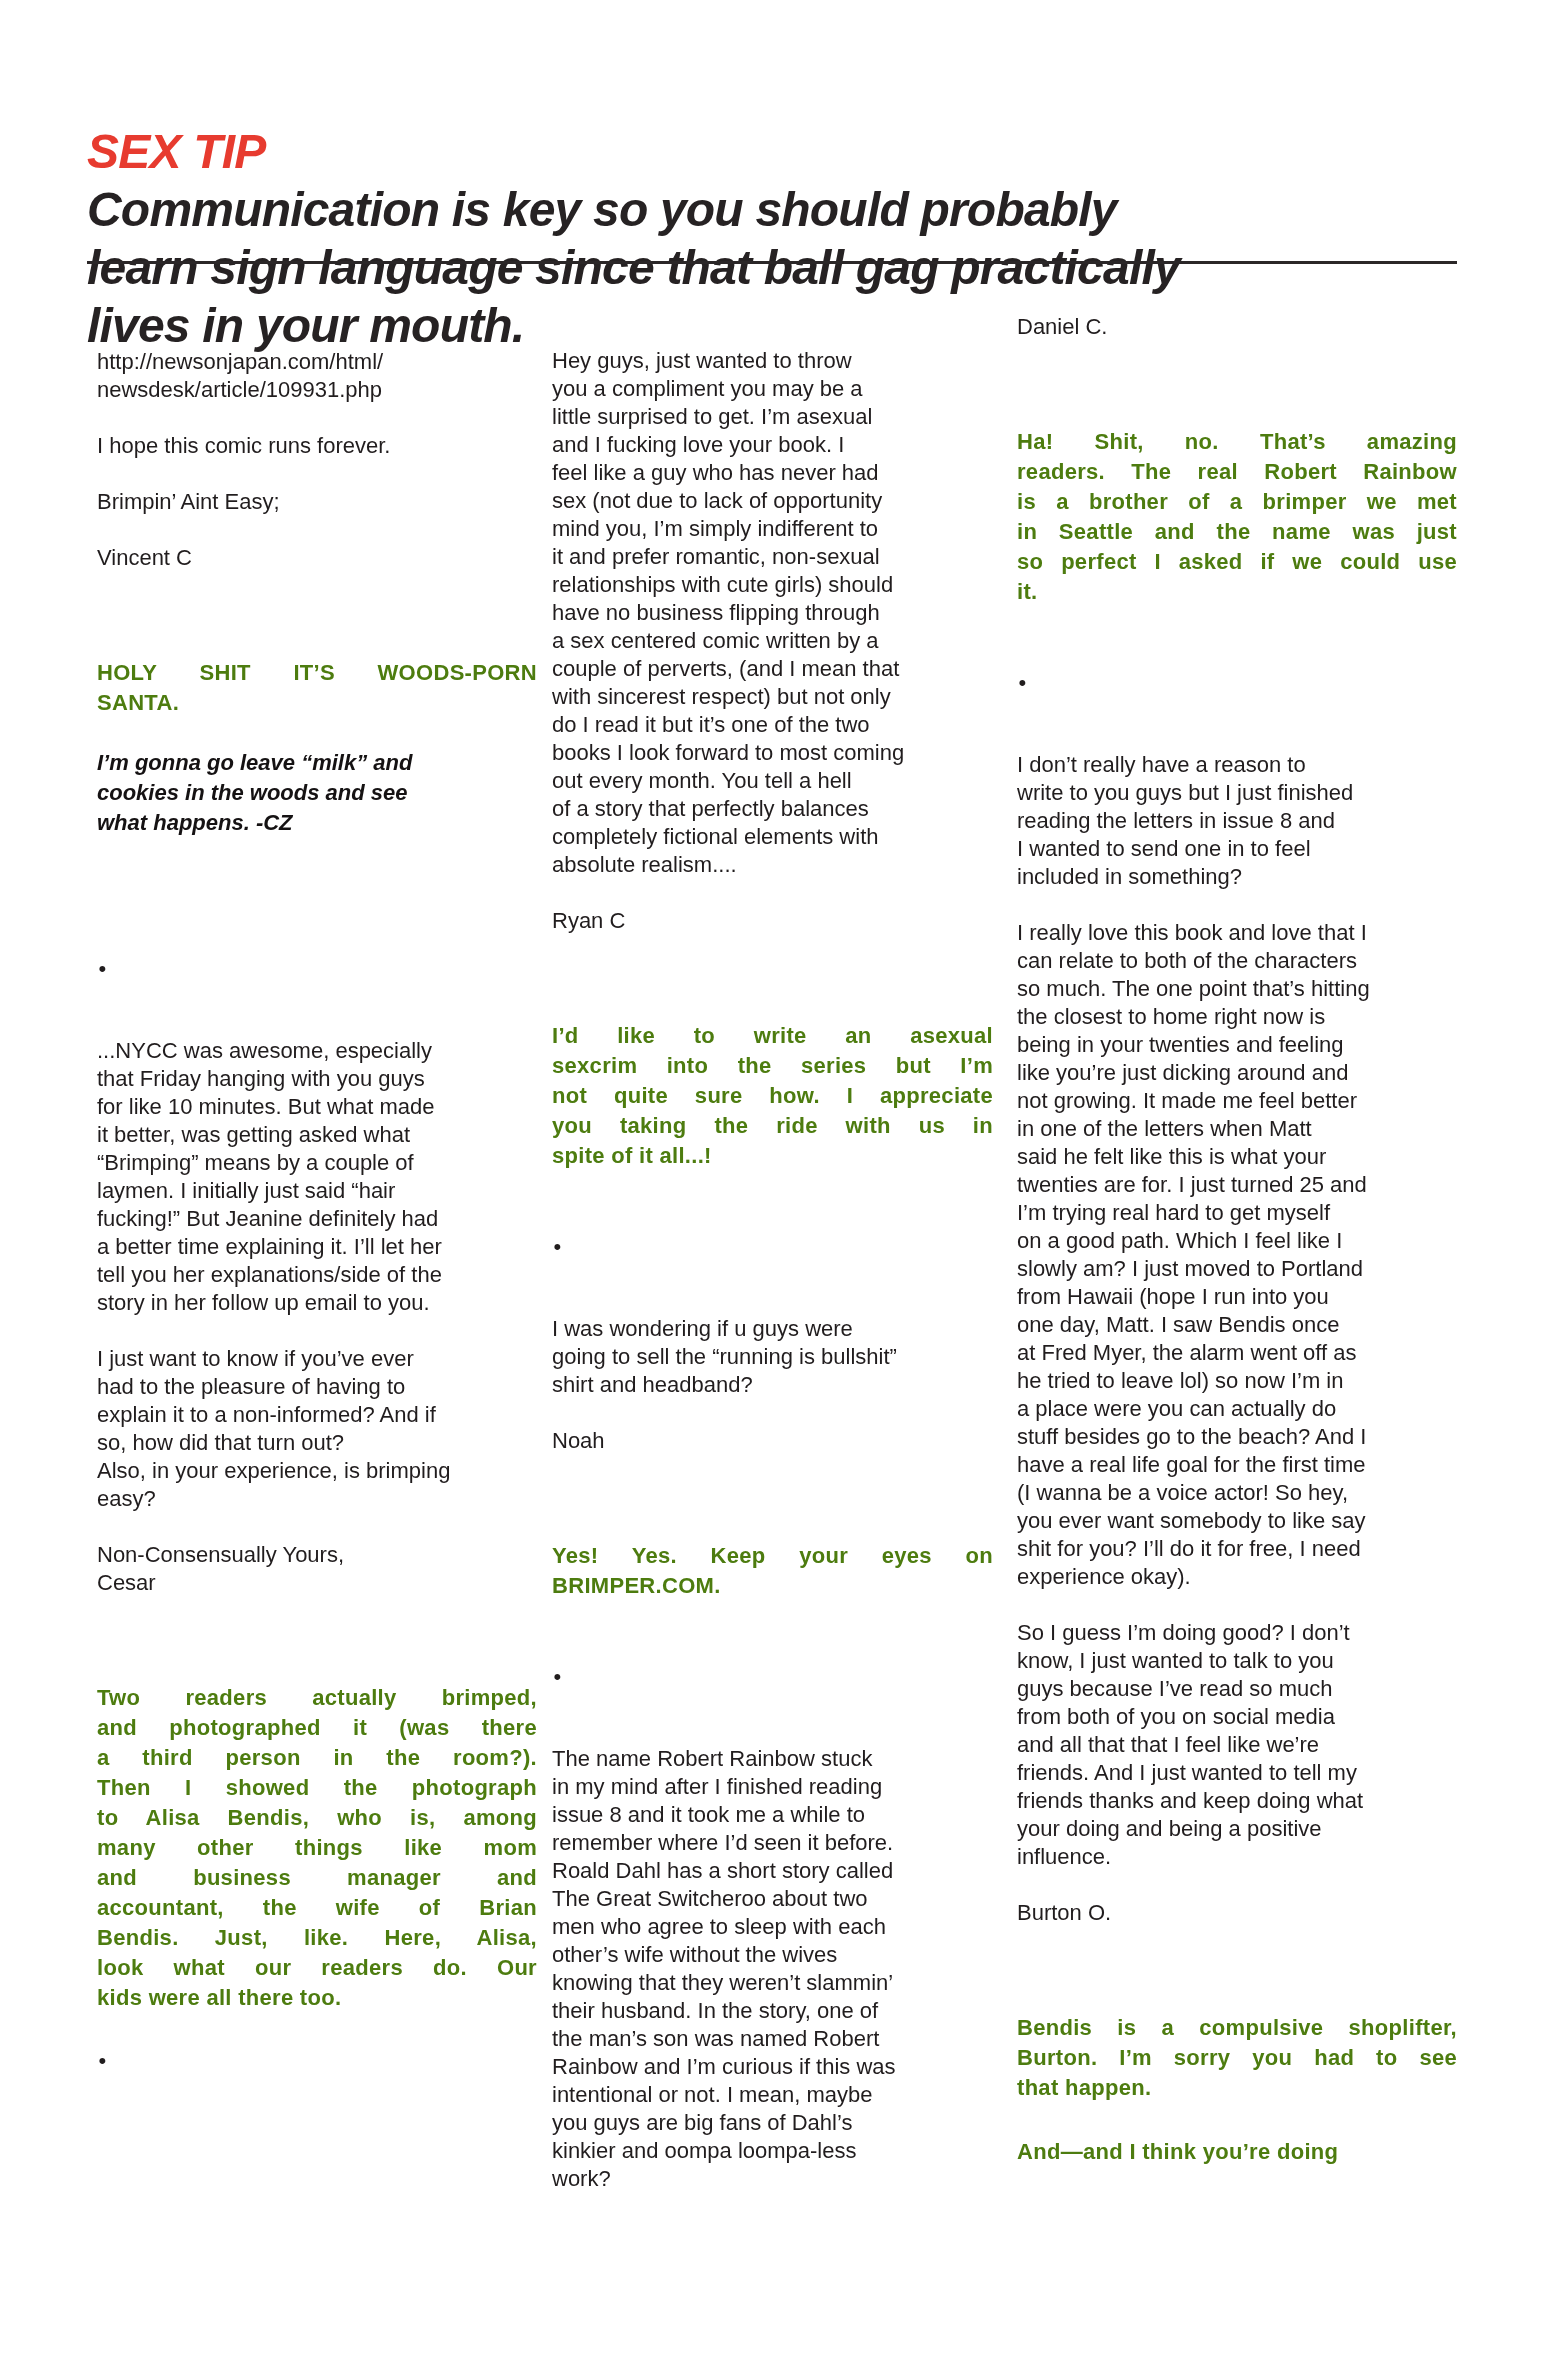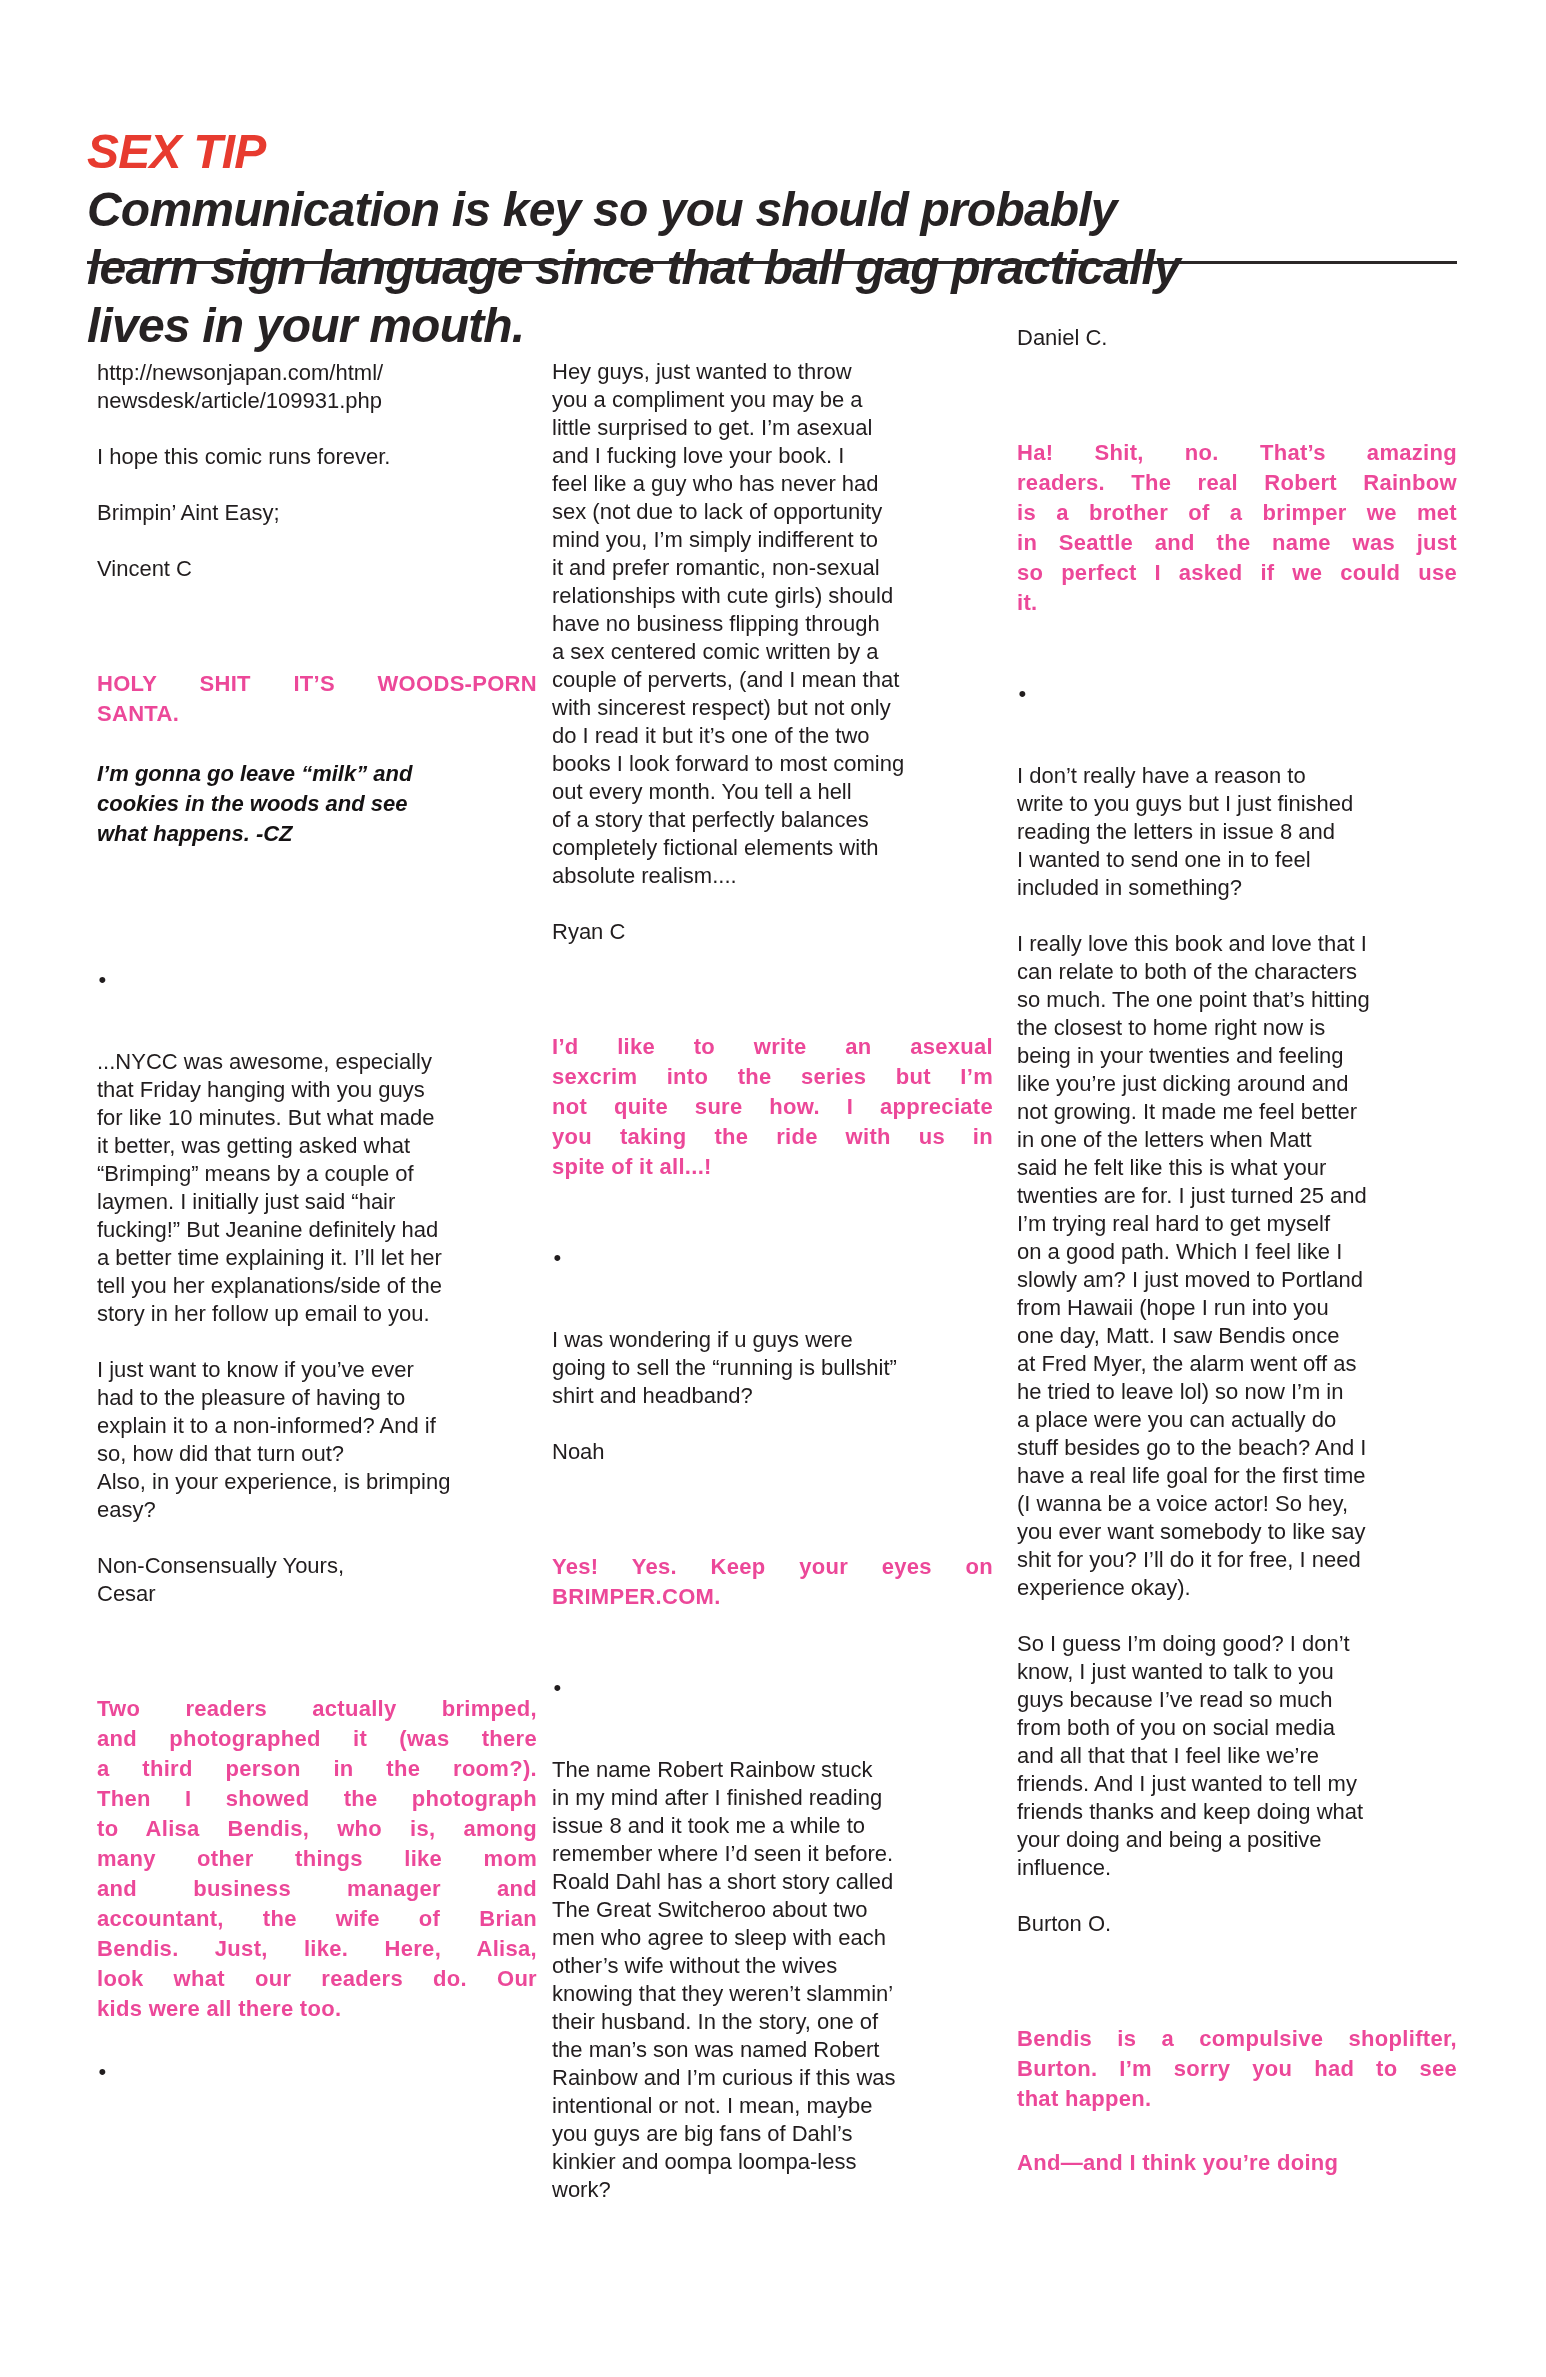--- a/index.html
+++ b/index.html
@@ -37,25 +37,25 @@
   .col{
     position:absolute;
     width:440px;
     font-size:22px;
     line-height:28px;
   }
   .col.c1{left:97px; top:346px;}
   .col.c2{left:552px; top:345px; width:441px;}
   .col.c3{left:1017px; top:311px;}
   .blk{margin:28px 0 0 0;}
-  .blk:first-child{margin-top:13px;}
+  .blk:first-child{margin-top:2px;}
   .p,.sig{white-space:pre-line; color:#211d1e;}
   .resp{
     font-weight:700;
-    color:#ec4899;
+    color:#4d7c0f;
     line-height:30px;
     letter-spacing:0.3px;
     margin-top:86px;
   }
   .resp .jline{text-align:justify; text-align-last:justify;}
   .resp .jline.last{text-align-last:left;}
   .respi{
     font-weight:700;
     font-style:italic;
     color:#151213;

